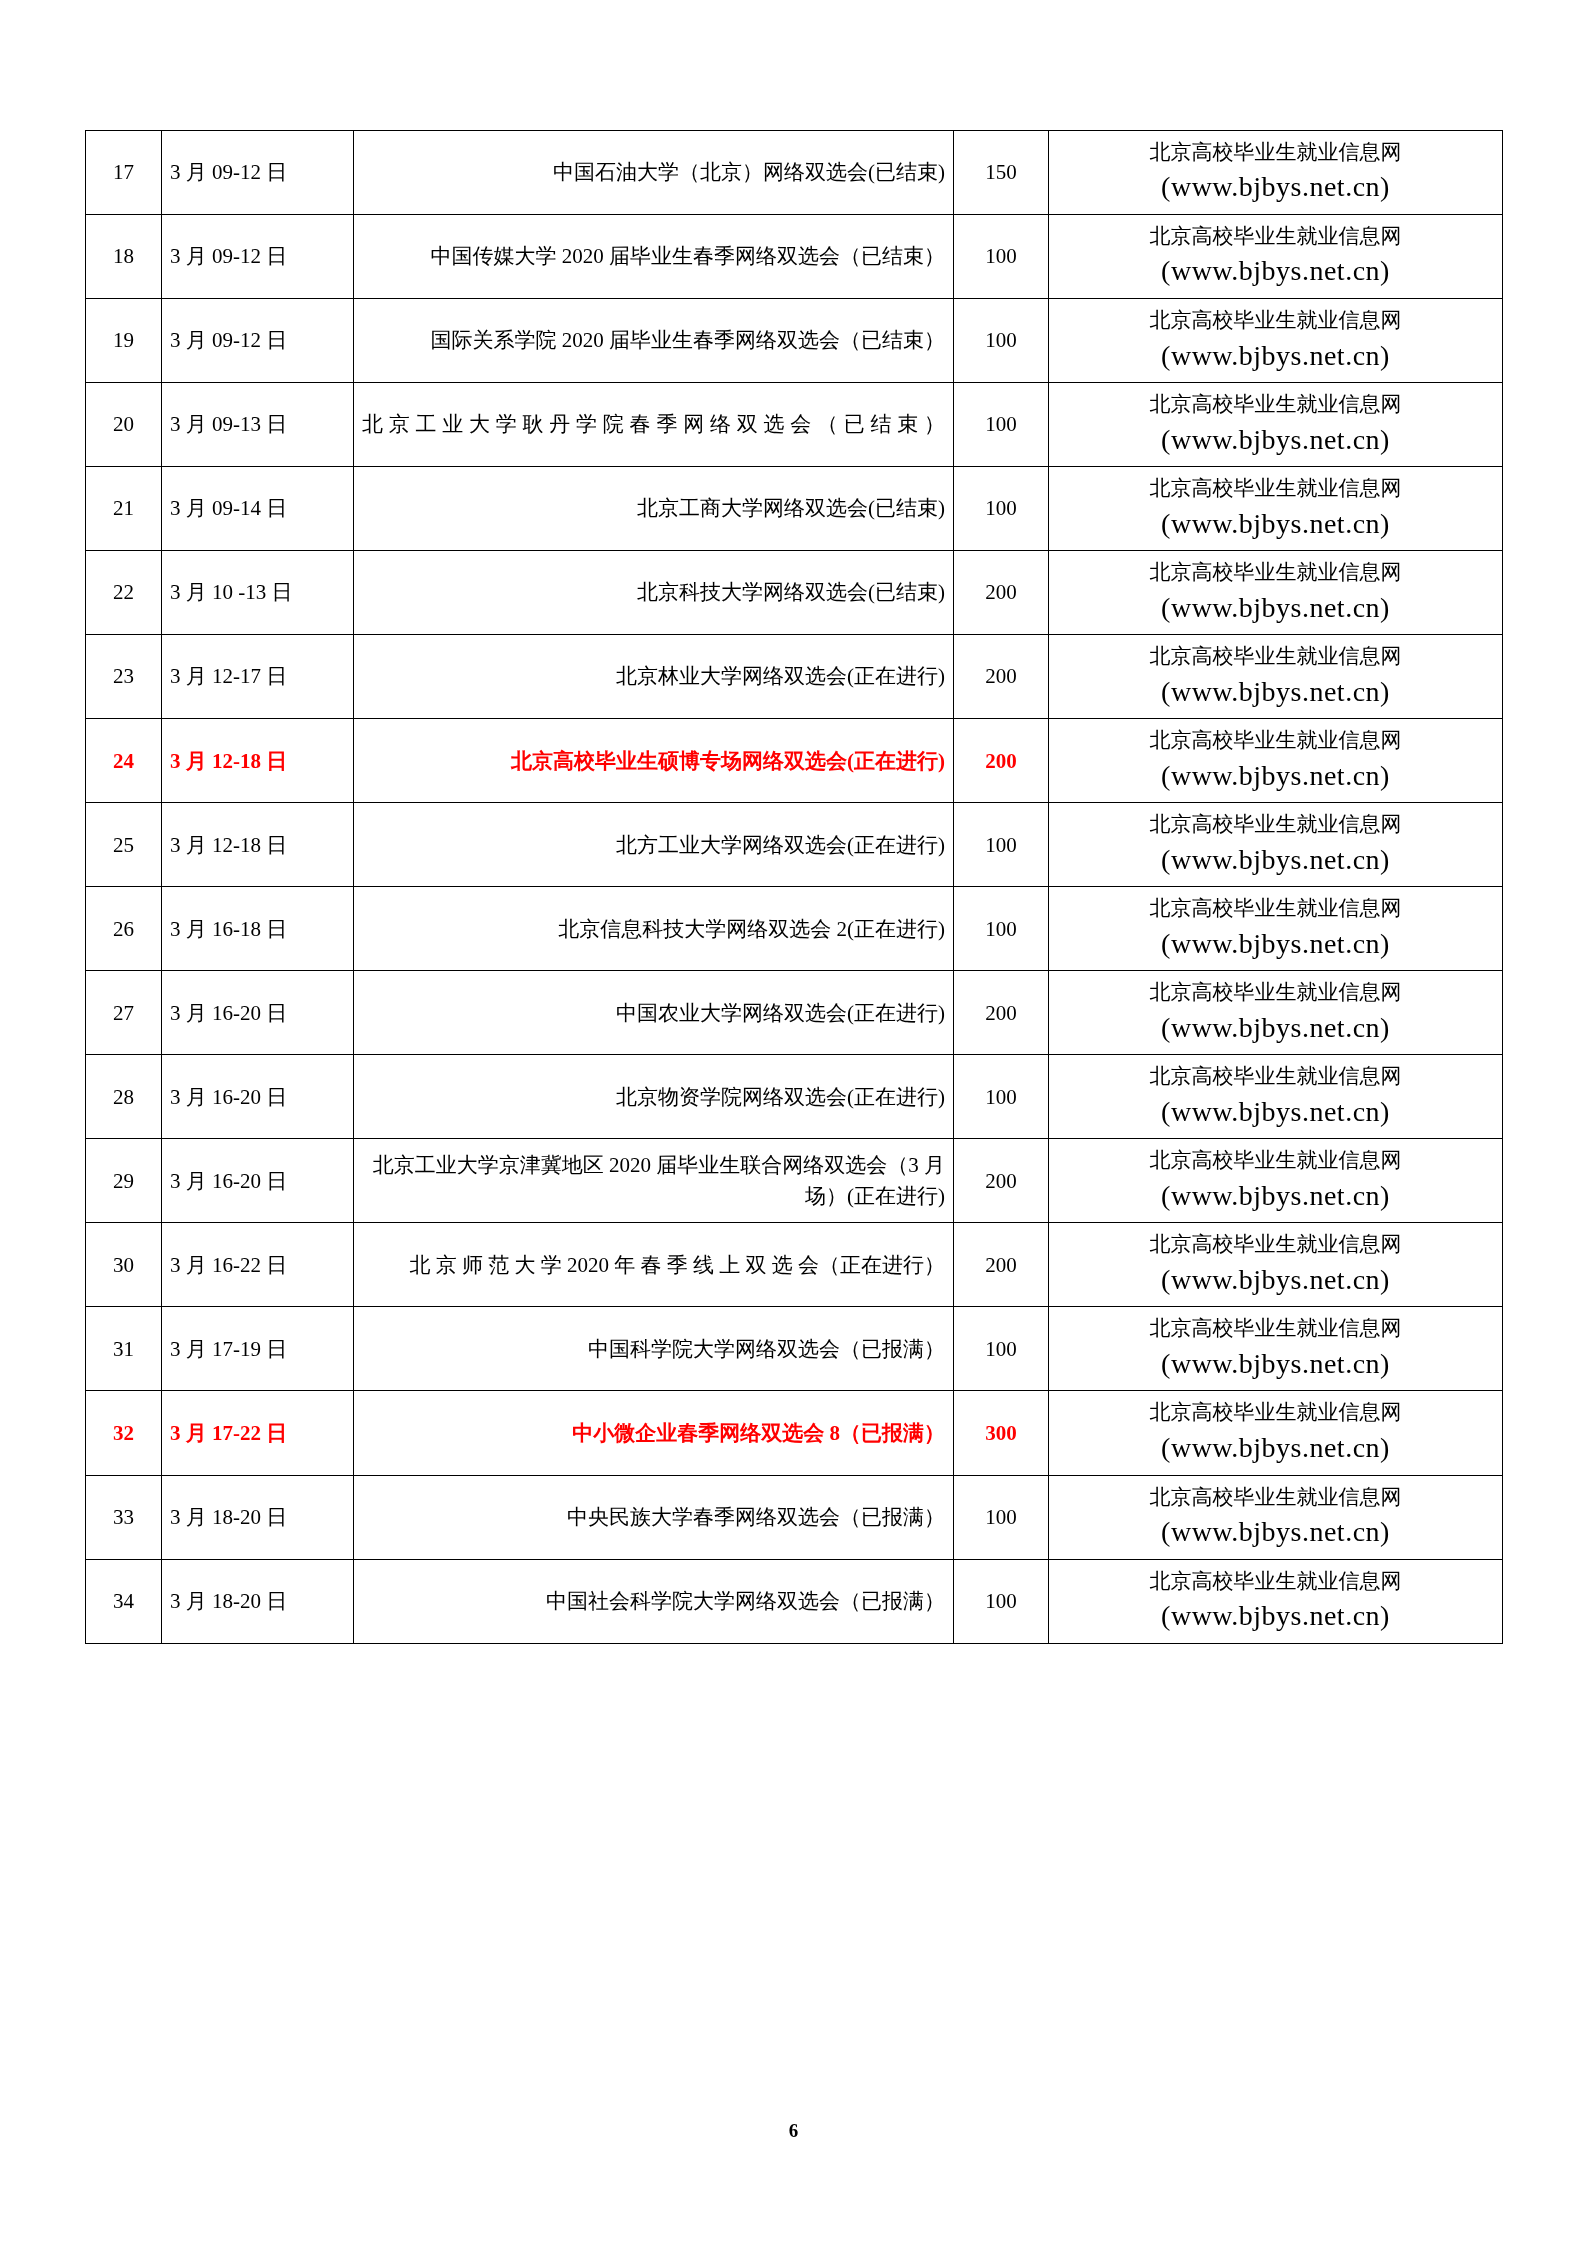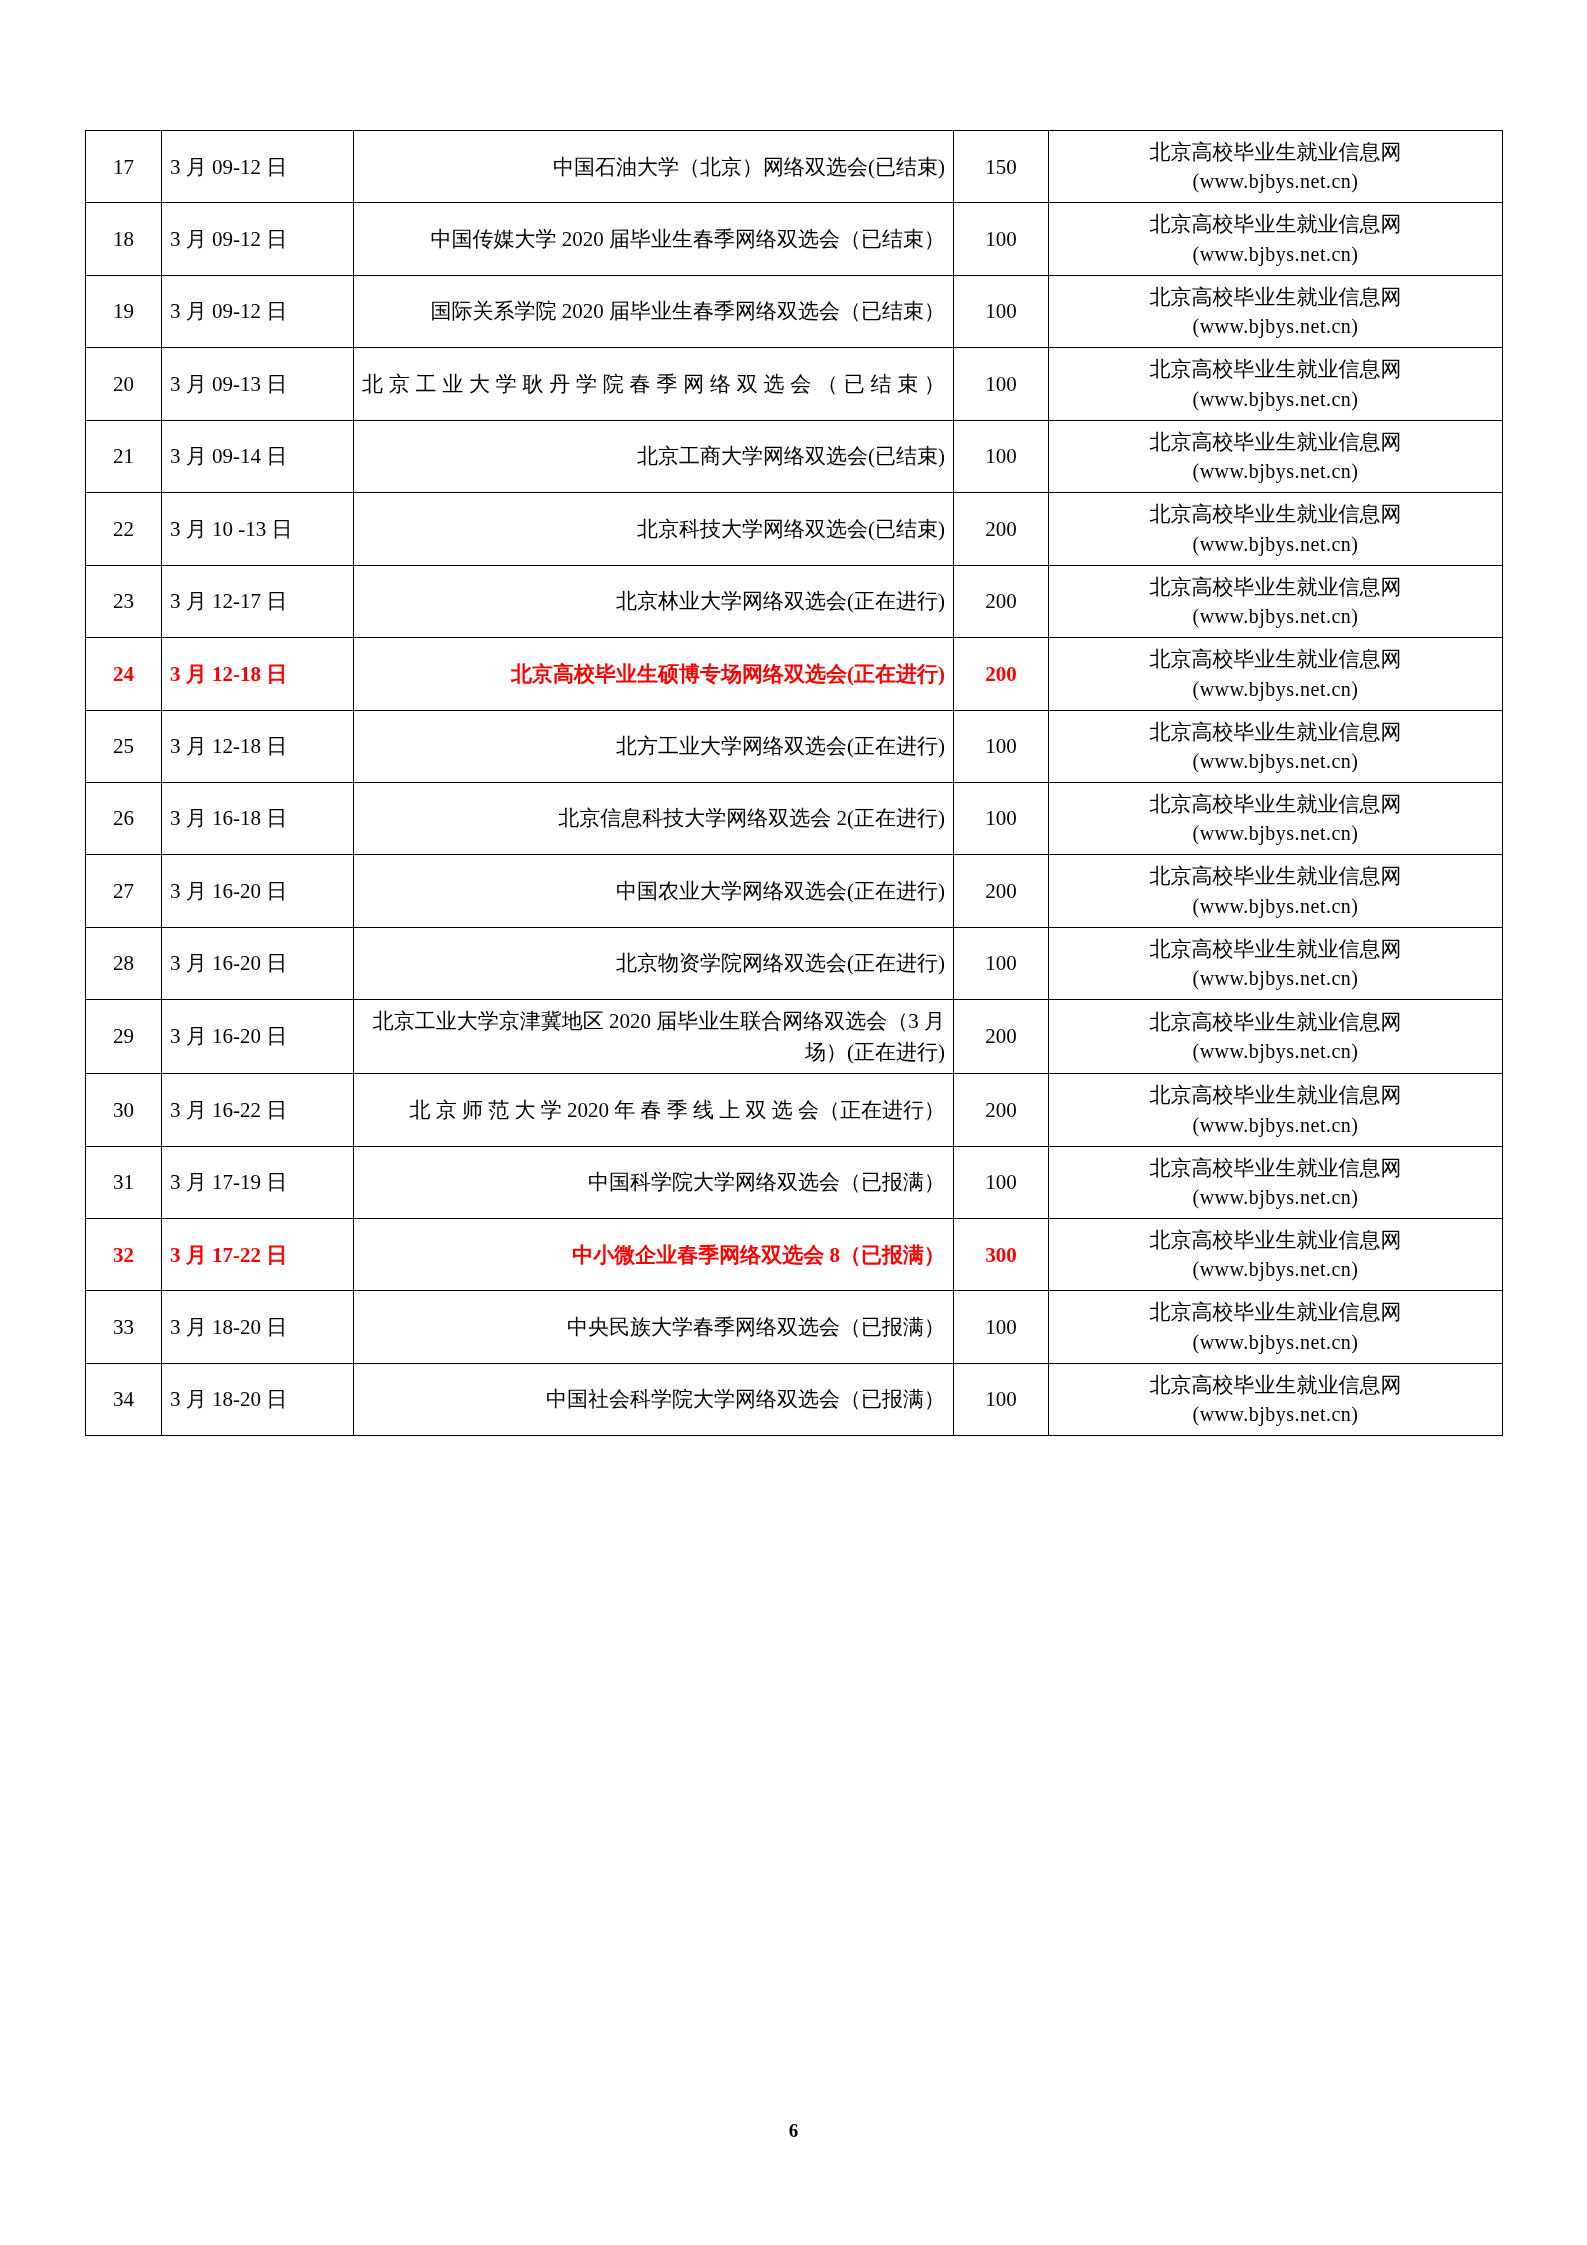--- a/index.html
+++ b/index.html
@@ -66,21 +66,21 @@
     line-height: 1.5;
     padding-top: 8px;
     padding-bottom: 8px;
   }
   td.site .site-name {
     display: block;
     font-size: 21px;
   }
   td.site .site-url {
     display: block;
-    font-size: 20px;
+    font-size: 28px;
     font-family: "Liberation Serif", "DejaVu Serif", serif;
     letter-spacing: 0.5px;
   }
   tr.highlight td.no,
   tr.highlight td.date,
   tr.highlight td.name,
   tr.highlight td.count {
     color: #ff0000;
     font-weight: bold;
   }

